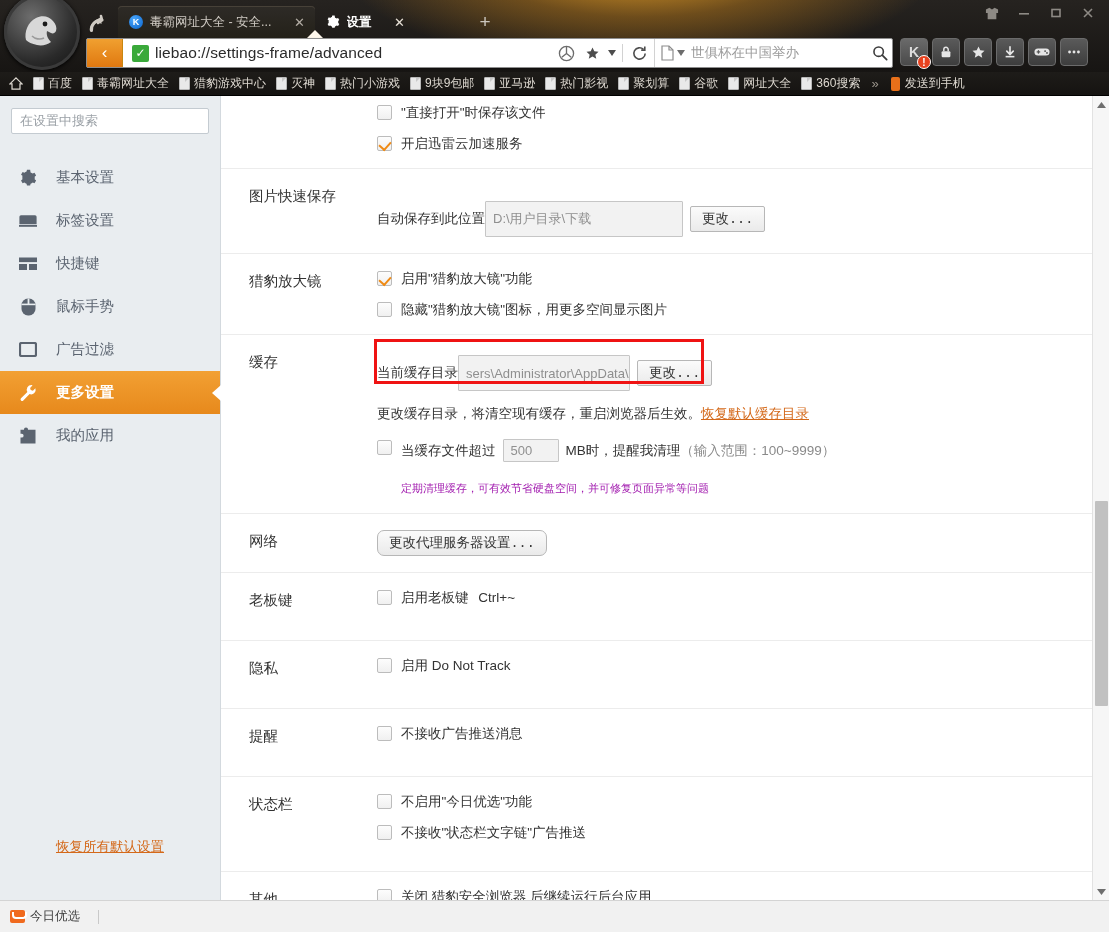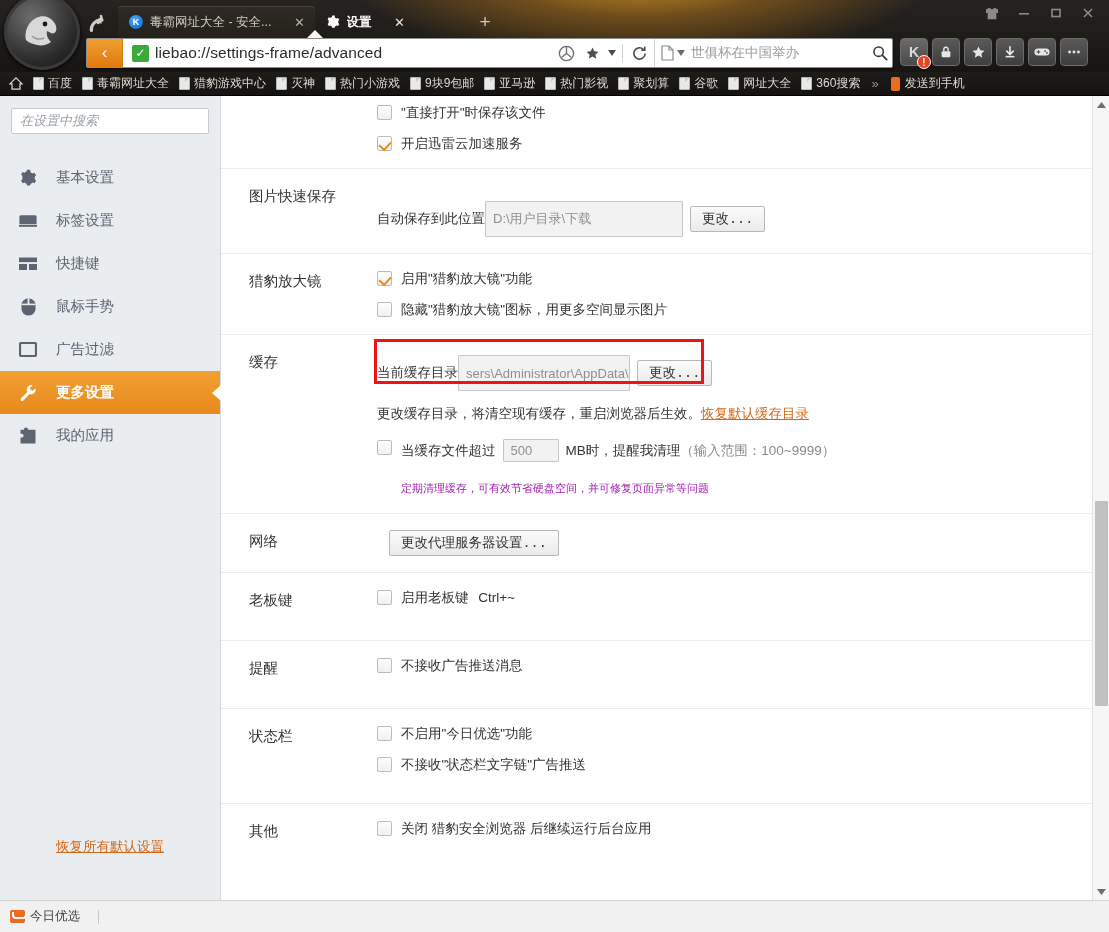--- a/index.html
+++ b/index.html
@@ -114,21 +114,21 @@
   .phone-ico{ width:9px;height:14px;background:#e8701a;border-radius:2px;flex:0 0 auto; }
 
   
   .page{ position:absolute; left:0; top:96px; width:1109px; height:804px; background:#fff; display:flex; }
 
   .sidebar{
     width:221px; height:804px; background:#e9edf0; border-right:1px solid #d3d9de; position:relative; flex:0 0 auto;
   }
   .searchfield{
     margin:12px 11px 0 11px; height:26px; background:#fff; border:1px solid #c4cbd1; border-radius:2px;
-    display:flex; align-items:center; padding:0 8px; font-size:13px; color:#9aa0a6;font-style:italic;
+    display:flex; align-items:center; padding:0 8px; font-size:13px; color:#9aa0a6;
   }
   .navlist{ margin-top:22px; }
   .navitem{
     position:relative; height:43px; display:flex; align-items:center; cursor:pointer;
     color:#5b6470; font-size:14.5px;
   }
   .navitem .nico{ width:56px; display:flex; align-items:center; justify-content:center; color:#5b6470; flex:0 0 auto; }
   .navitem.active{ background:linear-gradient(#f2a033,#e7891c); color:#fff; font-weight:bold; }
   .navitem.active .nico{ color:#fff; }
   .navitem.active:after{
@@ -168,21 +168,21 @@
   .tinput{
     height:36px; border:1px solid #c6c6c6; background:#f2f2f2; color:#8f8f8f;
     font-size:13px; padding:0 7px; display:flex; align-items:center; border-radius:1px;
     overflow:hidden; white-space:nowrap;
   }
   .btn{
     height:26px; border:1px solid #b7b7b7; border-radius:2px;
     background:linear-gradient(#fbfbfb,#eaeaea); color:#333; font-size:13.5px;
     padding:0 11px; display:inline-flex; align-items:center; cursor:pointer; margin-left:7px;font-family:Liberation Mono, monospace;
   }
-  .btn.plain{ margin-left:12px; }
+  .btn.plain{ margin-left:0;border-radius:7px; }
   .numinput{
     width:56px;height:23px;border:1px solid #c6c6c6;background:#f2f2f2;color:#909090;
     font-size:13px; display:inline-flex; align-items:center; padding:0 7px; margin:0 7px; border-radius:1px;
   }
   .hint{ font-size:13.5px; color:#333; margin-top:9px; }
   .hint a{ color:#d4691a; text-decoration:underline; cursor:pointer; }
 
   .redbox{
     position:absolute; left:153px; top:4px; width:330px; height:45px;
     border:3px solid #ef1313; pointer-events:none;
@@ -595,20 +595,29 @@
               <div class="cb-line">
                 <span class="cbox"></span>
                 <span class="cb-text">
                   <span>启用老板键</span>
                   <span style="margin-left:6px">Ctrl+~</span>
                 </span>
               </div>
             </div>
           </div>
 
+          <div class="row" style="padding-bottom:30px">
+            <div class="rlabel">隐私</div>
+            <div class="rbody">
+              <div class="cb-line">
+                <span class="cbox"></span>
+                <span class="cb-text">启用 Do Not Track</span>
+              </div>
+            </div>
+          </div>
 
           <div class="row" style="padding-bottom:30px">
             <div class="rlabel">提醒</div>
             <div class="rbody">
               <div class="cb-line">
                 <span class="cbox"></span>
                 <span class="cb-text">不接收广告推送消息</span>
               </div>
             </div>
           </div>

